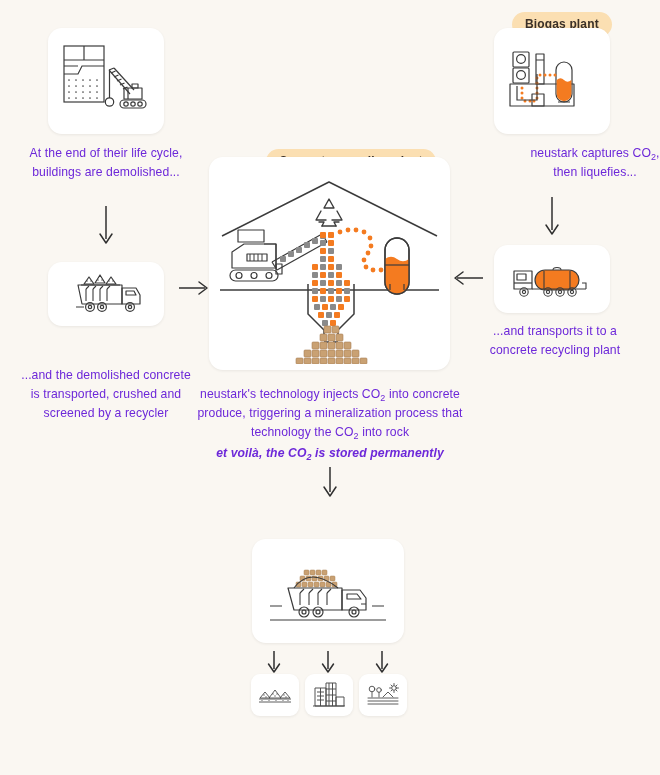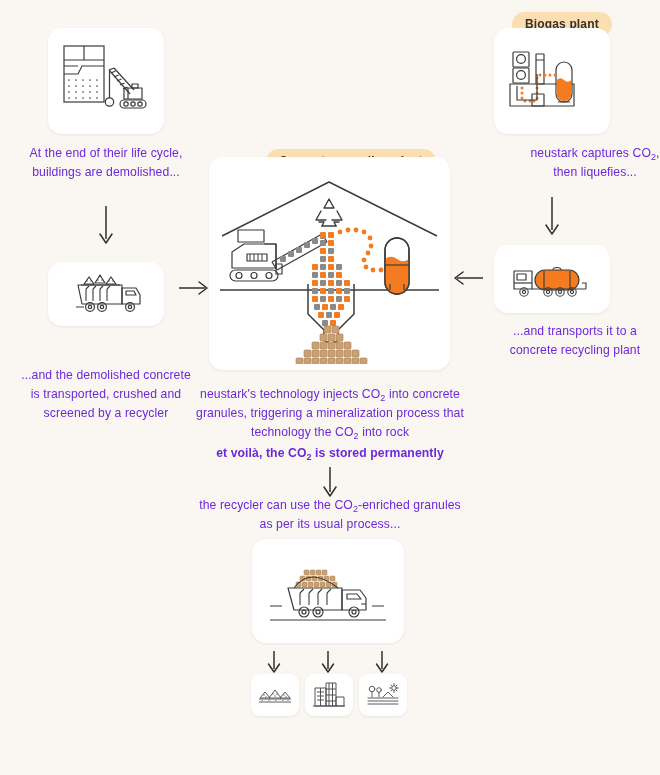--- a/index.html
+++ b/index.html
@@ -27,21 +27,21 @@
   .card.mini{border-radius:9px;}
 
   
   .caption{
     font-size:12.2px;
     line-height:19px;
     text-align:center;
     color:#6d28d9;
     letter-spacing:.1px;
   }
-  .caption.bold{font-weight:bold;}
+  .caption.bold{font-weight:bold;font-style:italic;}
   .caption sub{font-size:9px;line-height:0;}
 
   
   .badge{
     background:#fbdfb2;
     color:#3a3028;
     font-size:12px;
     font-weight:bold;
     letter-spacing:.15px;
     padding:5px 13px 6px;
@@ -248,21 +248,21 @@
           <circle cx="56" cy="39" r="4.2"></circle>
           <circle cx="68" cy="39" r="4.2"></circle>
         <circle cx="20" cy="39" r="1.6"></circle>
           <circle cx="44" cy="39" r="1.6"></circle>
           <circle cx="56" cy="39" r="1.6"></circle>
           <circle cx="68" cy="39" r="1.6"></circle>
       </g>
     </svg>
   </div>
 
-  <div class="caption abs" style="left:482px;top:322px;width:146px;margin-left:20px;">...and transports it to a concrete recycling plant</div>
+  <div class="caption abs" style="left:482px;top:322px;width:146px;">...and transports it to a concrete recycling plant</div>
 
   <svg class="abs arrow" style="left:452px;top:268px;" width="32" height="20" viewBox="0 0 32 20">
     <line x1="31" y1="10" x2="5" y2="10" stroke="#2f2f2f" stroke-width="1.5"></line>
     <path d="M11 4 L3 10 L11 16" fill="none" stroke="#2f2f2f" stroke-width="1.5" stroke-linecap="round" stroke-linejoin="round"></path>
   </svg>
 
   <div class="abs" style="left:266px;top:149px;">
     <span class="badge">Concrete recycling plant</span>
   </div>
 
@@ -408,37 +408,33 @@
           <rect x="122" y="194" width="7" height="6" rx="1"></rect>
           <rect x="130" y="194" width="7" height="6" rx="1"></rect>
           <rect x="138" y="194" width="7" height="6" rx="1"></rect>
           <rect x="146" y="194" width="7" height="6" rx="1"></rect>
       </g>
     </svg>
   </div>
 
   <div class="caption abs" style="left:196px;top:385px;width:268px;">
     <span>neustark's technology injects CO</span><sub>2</sub><span> into concrete</span>
-    <span>granules, triggering a mineralization process that</span>
+    <span>produce, triggering a mineralization process that</span>
     <span>technology the CO</span><sub>2</sub><span> into rock</span>
   </div>
 
   <div class="caption bold abs" style="left:196px;top:444px;width:268px;">
     <span>et voilà, the CO</span><sub>2</sub><span> is stored permanently</span>
   </div>
 
   <svg class="abs arrow" style="left:320px;top:466px;" width="20" height="34" viewBox="0 0 20 34">
     <line x1="10" y1="1" x2="10" y2="26" stroke="#2f2f2f" stroke-width="1.5"></line>
     <path d="M4 21 L10 30 L16 21" fill="none" stroke="#2f2f2f" stroke-width="1.5" stroke-linecap="round" stroke-linejoin="round"></path>
   </svg>
 
-  <div class="caption abs" style="left:196px;top:496px;width:268px;">
-    <span>the recycler can use the CO</span><sub>2</sub><span>-enriched granules as</span>
-    <span>per its usual process...</span>
-  </div>
 
   <div class="card big abs" style="left:252px;top:539px;width:152px;height:104px;">
     <svg width="132" height="86" viewBox="0 0 132 86">
 
       <g fill="#c9a173" stroke="#a98257" stroke-width=".5">
         <rect x="42" y="22" width="5" height="5" rx="1"></rect>
           <rect x="48" y="22" width="5" height="5" rx="1"></rect>
           <rect x="54" y="22" width="5" height="5" rx="1"></rect>
           <rect x="60" y="22" width="5" height="5" rx="1"></rect>
         <rect x="38" y="28" width="5" height="5" rx="1"></rect>

